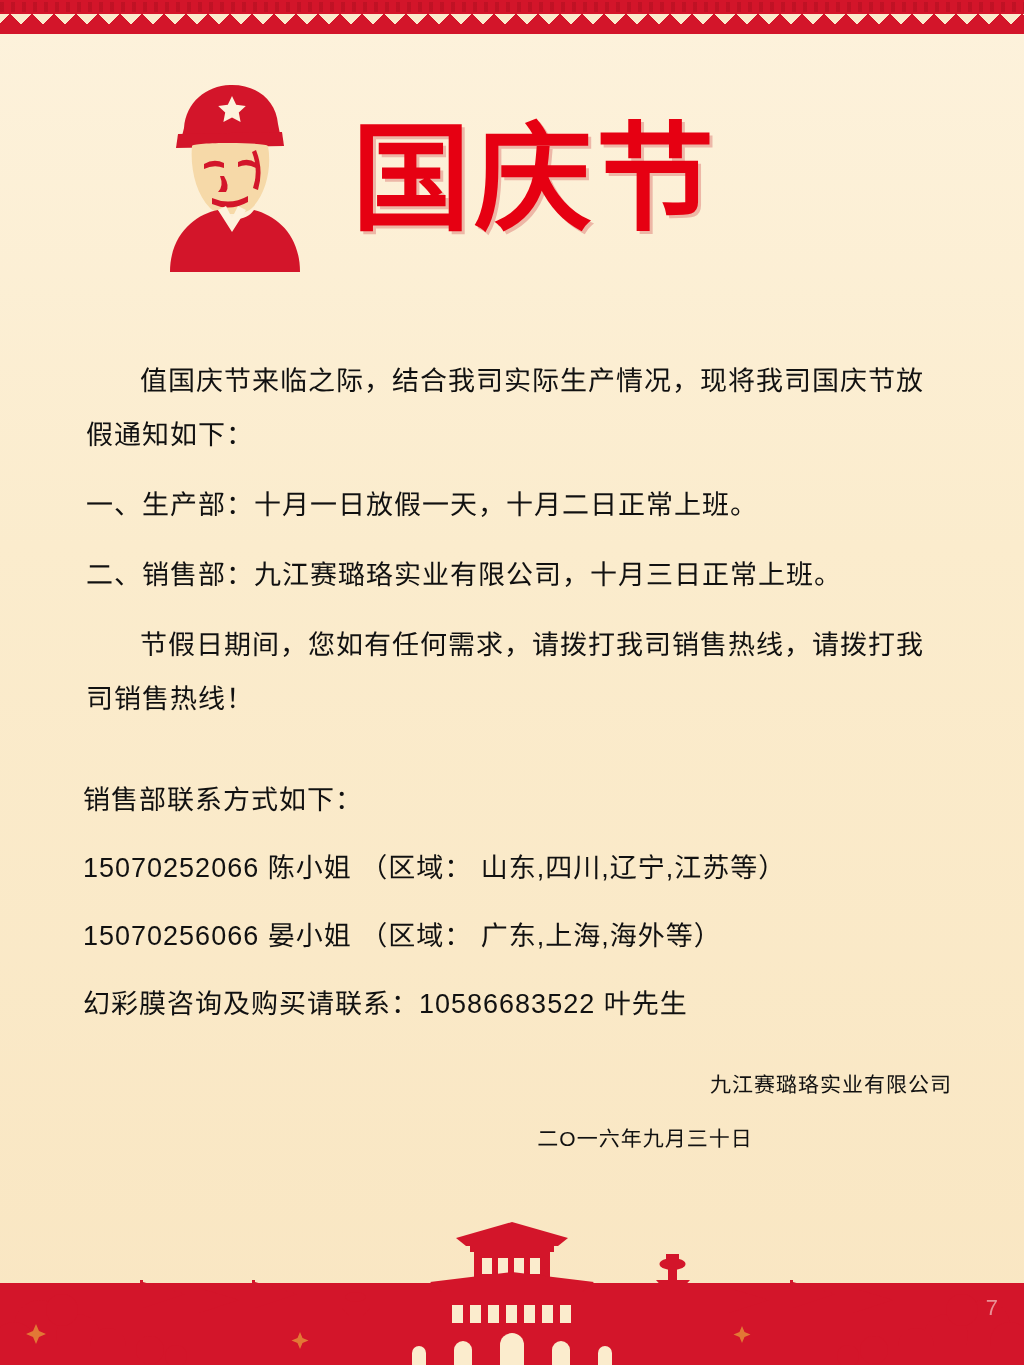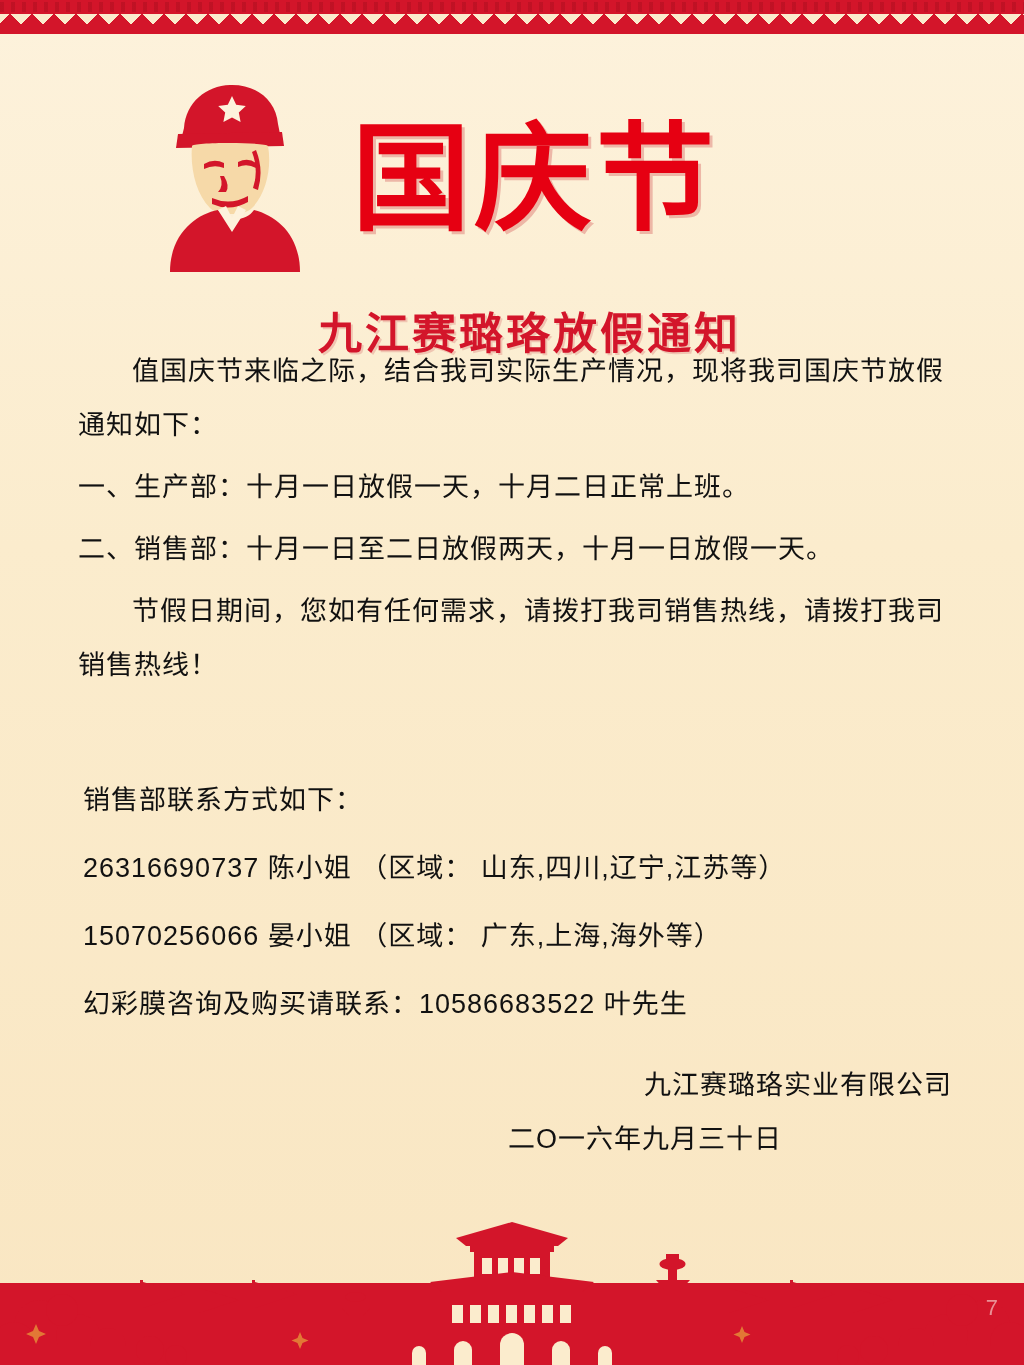--- a/index.html
+++ b/index.html
@@ -55,32 +55,32 @@
     white-space:nowrap;
     text-shadow:2px 2px 0 rgba(190,10,25,.18);
   }
 
   
   .body-text{
     position:absolute;left:70px;top:338px;width:890px;
     font-size:27px;line-height:54px;color:#111;
     letter-spacing:1px;
   }
-  .body-text p{margin:8px;font-family:Liberation Mono, monospace;}
+  .body-text p{margin:16px;}
   .indent{text-indent:2em;}
 
   .contacts{
     position:absolute;left:70px;top:760px;width:890px;
     font-size:27px;line-height:55px;color:#111;letter-spacing:1px;
   }
   .contacts p{margin:13px;}
 
   .sign{
     position:absolute;right:72px;top:1058px;width:600px;
-    text-align:right;font-size:27px;line-height:54px;color:#111;letter-spacing:1px;
+    text-align:right;font-size:21px;line-height:54px;color:#111;letter-spacing:1px;
   }
   .sign p{margin:0;}
   .sign .date{padding-right:14px;text-align:center;}
 
   
   .bottom{
     position:absolute;left:0;bottom:0;width:1024px;height:215px;
   }
   .ground{
     position:absolute;left:0;bottom:0;width:1024px;height:82px;background:#d3152a;
@@ -120,33 +120,32 @@
           <path d="M64 126 q18 8 36 -2 l0 6 q-18 10 -36 2 z"></path>
           <path d="M108 78 q8 20 2 40 l-5 -2 q6 -18 -1 -36 z"></path>
 
           <path d="M22 200 C22 162 48 142 70 138 C78 150 98 150 106 138 C130 144 152 164 152 200 Z"></path>
           <path d="M70 138 L84 160 L98 138 L90 134 L84 146 L78 134 Z" fill="#fdf2dc"></path>
         </g>
       </svg>
     </div>
 
     <div class="title-main">国庆节</div>
-    <div class="title-sub">九江赛璐珞放假通知</div>
   </div>
 
   <div class="body-text">
     <p class="indent">值国庆节来临之际，结合我司实际生产情况，现将我司国庆节放假通知如下：</p>
     <p>一、生产部：十月一日放假一天，十月二日正常上班。</p>
-    <p>二、销售部：十月一日至二日放假两天，十月一日放假一天。</p>
+    <p>二、销售部：九江赛璐珞实业有限公司，十月三日正常上班。</p>
     <p class="indent">节假日期间，您如有任何需求，请拨打我司销售热线，请拨打我司销售热线！</p>
   </div>
 
   <div class="contacts">
     <p>销售部联系方式如下：</p>
-    <p>26316690737 陈小姐 （区域： 山东,四川,辽宁,江苏等）</p>
+    <p>15070252066 陈小姐 （区域： 山东,四川,辽宁,江苏等）</p>
     <p>15070256066 晏小姐 （区域： 广东,上海,海外等）</p>
     <p>幻彩膜咨询及购买请联系：10586683522 叶先生</p>
   </div>
 
   <div class="sign">
     <p>九江赛璐珞实业有限公司</p>
     <p class="date">二O一六年九月三十日</p>
   </div>
 
   <div class="bottom">

